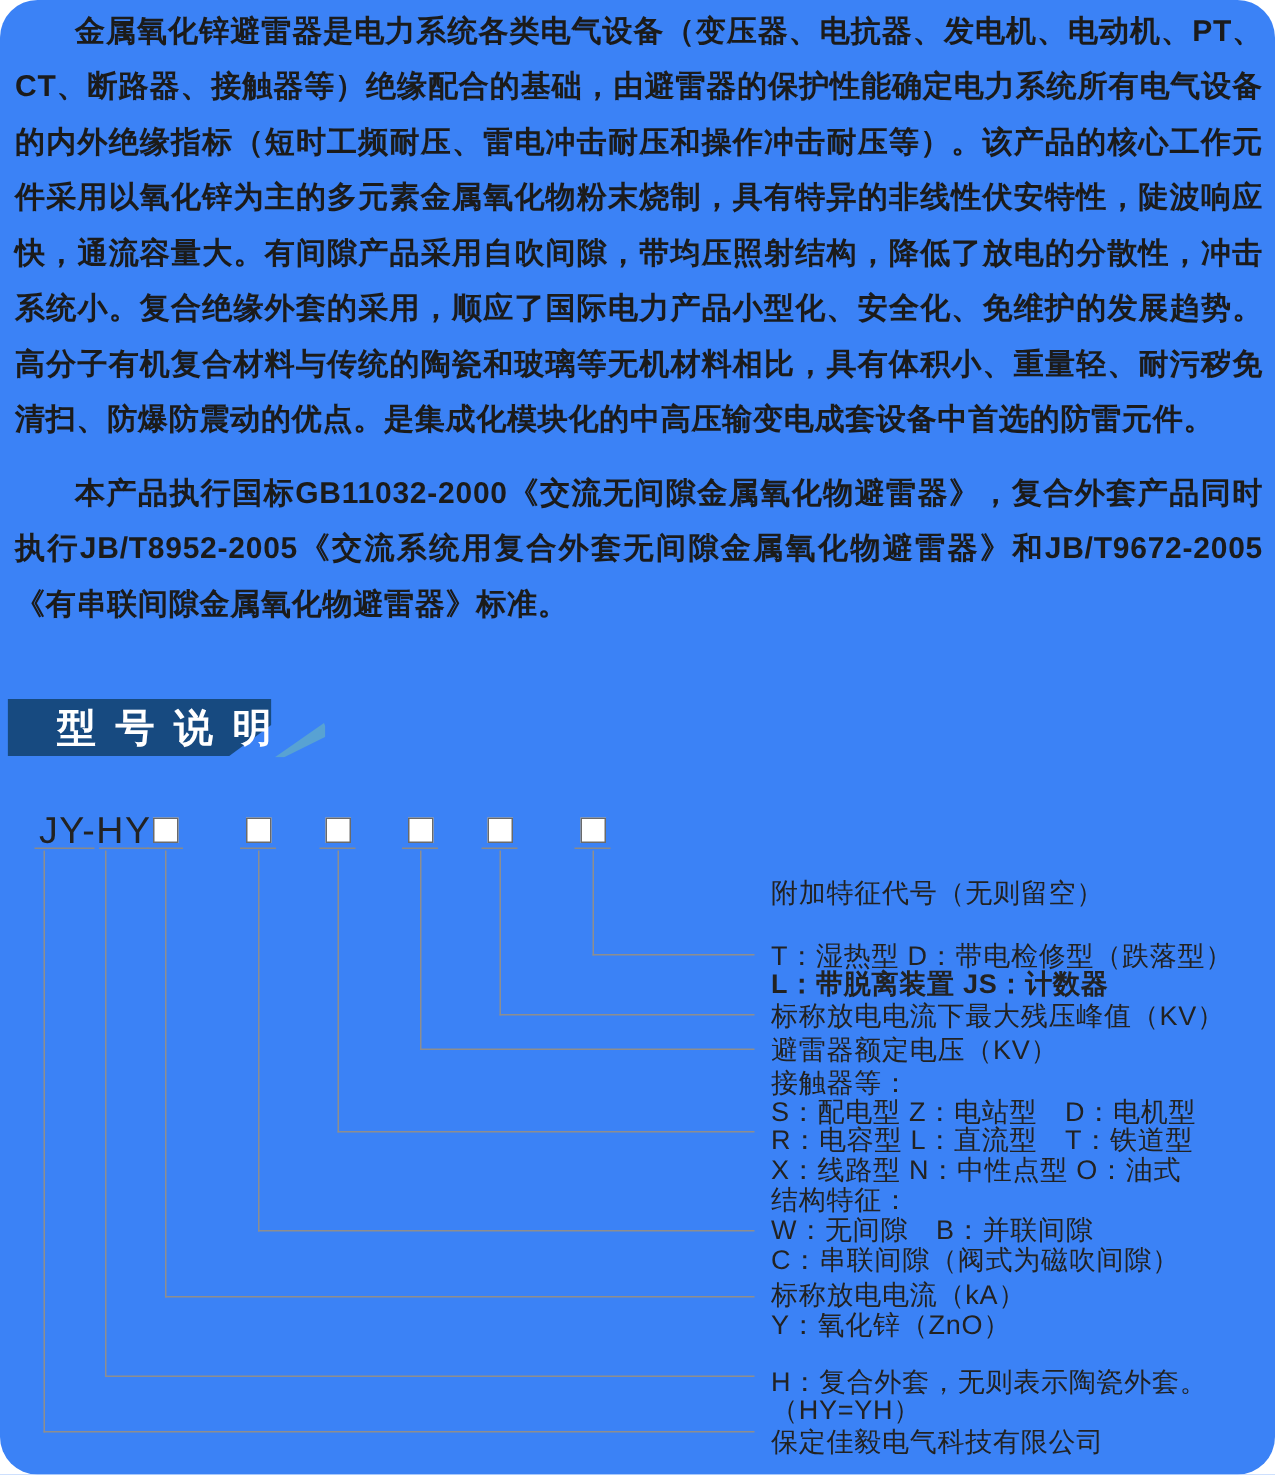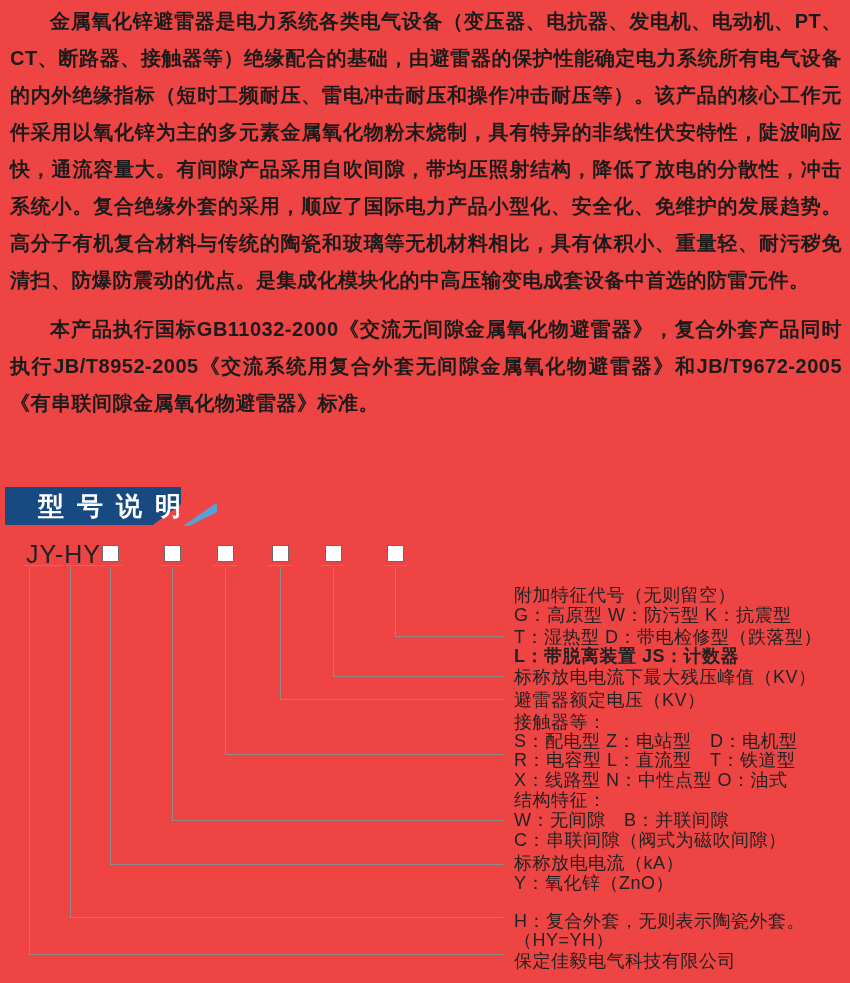--- a/index.html
+++ b/index.html
@@ -1,37 +1,38 @@
 <!DOCTYPE html>
 <html><head>
 <meta charset="utf-8">
 <style>
   html,body{margin:0;padding:0;background:#ffffff;}
   #page{
     position:relative;
     width:850px;height:983px;
-    background:#ef4444;
+    background:#3b82f6;
     font-family:"Liberation Sans","DejaVu Sans",sans-serif;
     color:#1b1b1b;
     overflow:hidden;
+    border-radius:25px;
   }
   .para{
     position:absolute;left:10px;width:832px;
     font-size:20px;line-height:37px;
     font-weight:600;
     text-align:justify;
     text-indent:2em;
     letter-spacing:0.5px;
     color:#1b1b1b;
   }
   #para1{top:3px;}
   #para2{top:311px;}
 
   
-  .banner{position:absolute;left:5px;top:487px;width:176px;height:38px;}
+  .banner{position:absolute;left:5px;top:466px;width:176px;height:38px;}
   .banner-bar{
     position:absolute;left:0;top:0;width:100%;height:100%;
     background:#174a80;
     clip-path:polygon(0 0,100% 0,100% 45%,84% 100%,0 100%);
   }
   .banner-fold{
     position:absolute;left:178px;top:16px;width:34px;height:23px;
     background:#58a2d3;
     clip-path:polygon(97% 0,100% 10%,100% 40%,18% 100%,0 100%);
   }
@@ -102,21 +103,20 @@
   <div class="conn" style="left:29px;top:567px;width:473px;height:387px;"></div>
   <div class="conn" style="left:70px;top:567px;width:432px;height:350px;"></div>
   <div class="conn" style="left:110px;top:567px;width:392px;height:297px;"></div>
   <div class="conn" style="left:172px;top:567px;width:330px;height:253px;"></div>
   <div class="conn" style="left:225px;top:567px;width:277px;height:187px;"></div>
   <div class="conn" style="left:280px;top:567px;width:222px;height:132px;"></div>
   <div class="conn" style="left:333px;top:567px;width:169px;height:109px;"></div>
   <div class="conn" style="left:395px;top:567px;width:107px;height:69px;"></div>
 
   <div class="dlabel" style="top:584px;text-align:center;">附加特征代号（无则留空）</div>
-  <div class="dlabel" style="top:604px;">G：高原型 W：防污型  K：抗震型</div>
   <div class="dlabel" style="top:626px;">T：湿热型  D：带电检修型（跌落型）</div>
   <div class="dlabel" style="top:645px;font-weight:bold;">L：带脱离装置 JS：计数器</div>
   <div class="dlabel" style="top:666px;">标称放电电流下最大残压峰值（KV）</div>
   <div class="dlabel" style="top:689px;">避雷器额定电压（KV）</div>
   <div class="dlabel" style="top:711px;">接触器等：</div>
   <div class="dlabel" style="top:749px;">R：电容型 L：直流型　T：铁道型</div>
   <div class="dlabel" style="top:730px;">S：配电型 Z：电站型　D：电机型</div>
   <div class="dlabel" style="top:769px;">X：线路型 N：中性点型 O：油式</div>
   <div class="dlabel" style="top:789px;">结构特征：</div>
   <div class="dlabel" style="top:809px;">W：无间隙　B：并联间隙</div>

